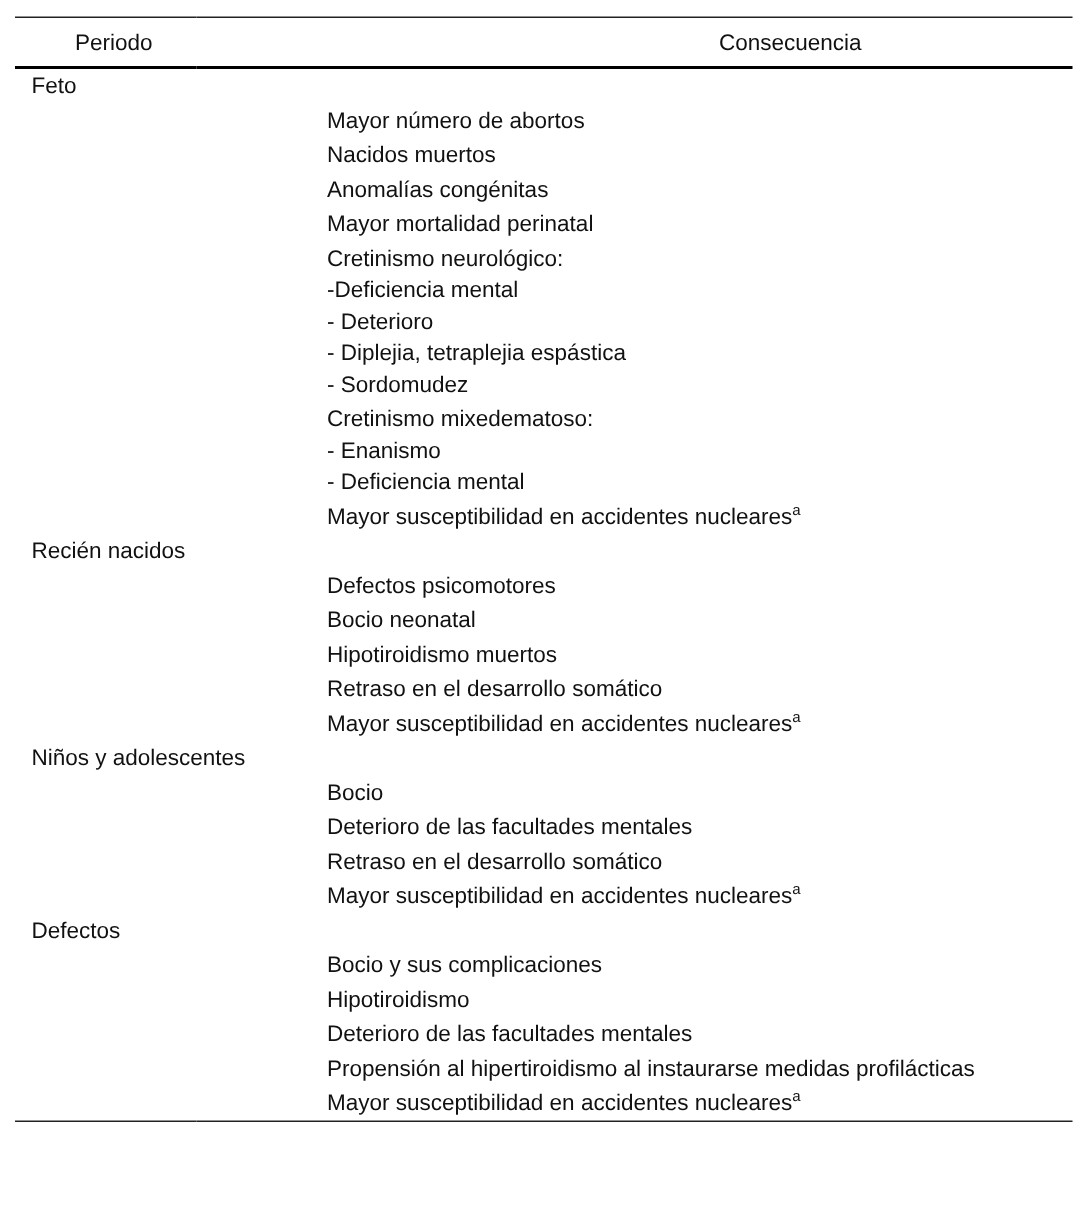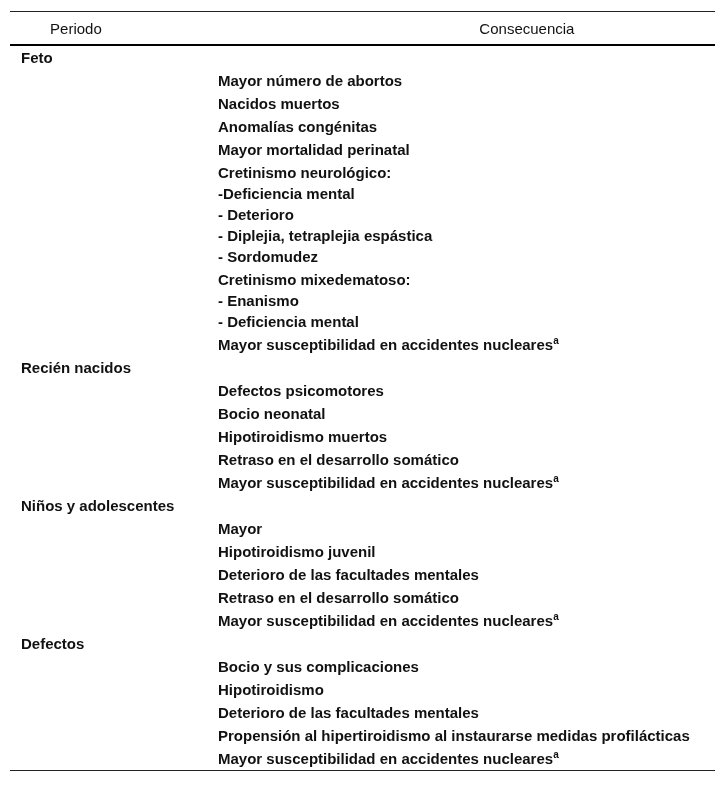--- a/index.html
+++ b/index.html
@@ -2,21 +2,21 @@
 <html><head>
 <meta charset="utf-8">
 <style>
   html, body { margin:0; padding:0; background:#fff; }
   body { width:725px; height:809px; position:relative; font-family:"Liberation Sans", sans-serif; color:#111; font-size:15px; }
   table { position:absolute; left:10px; top:11px; width:705px; border-collapse:collapse; }
   thead tr { border-top:1px solid #222; border-bottom:2px solid #000; }
   th { font-weight:normal; text-align:center; height:32px; padding:0 0 0 11px; vertical-align:middle; }
   th.c2 { padding-left:208px; }
   tbody tr.last { border-bottom:1px solid #222; }
-  td { padding:0; vertical-align:top;font-weight:bold; }
+  td { padding:0; vertical-align:top; }
   .period { padding-left:11px; height:23px; line-height:23px; }
   .cons { padding-left:208px; line-height:23px;margin-top:33px; }
   .cons.multi { line-height:21px; padding-top:1px; padding-bottom:1px; }
   sup { font-size:10px; vertical-align:super; line-height:0; }
 </style>
 </head>
 <body>
 
 <table>
   <thead>
@@ -65,24 +65,21 @@
       <tr>
         <td colspan="2" class="cons"><span>Retraso en el desarrollo somático</span></td>
       </tr>
       <tr>
         <td colspan="2" class="cons"><span>Mayor susceptibilidad en accidentes nucleares</span><sup>a</sup></td>
       </tr>
       <tr>
         <td class="period" colspan="2">Niños y adolescentes</td>
       </tr>
       <tr>
-        <td colspan="2" class="cons"><span>Mayor</span></td>
-      </tr>
-      <tr>
-        <td colspan="2" class="cons"><span>Hipotiroidismo juvenil</span></td>
+        <td colspan="2" class="cons"><span>Bocio</span></td>
       </tr>
       <tr>
         <td colspan="2" class="cons"><span>Deterioro de las facultades mentales</span></td>
       </tr>
       <tr>
         <td colspan="2" class="cons"><span>Retraso en el desarrollo somático</span></td>
       </tr>
       <tr>
         <td colspan="2" class="cons"><span>Mayor susceptibilidad en accidentes nucleares</span><sup>a</sup></td>
       </tr>

